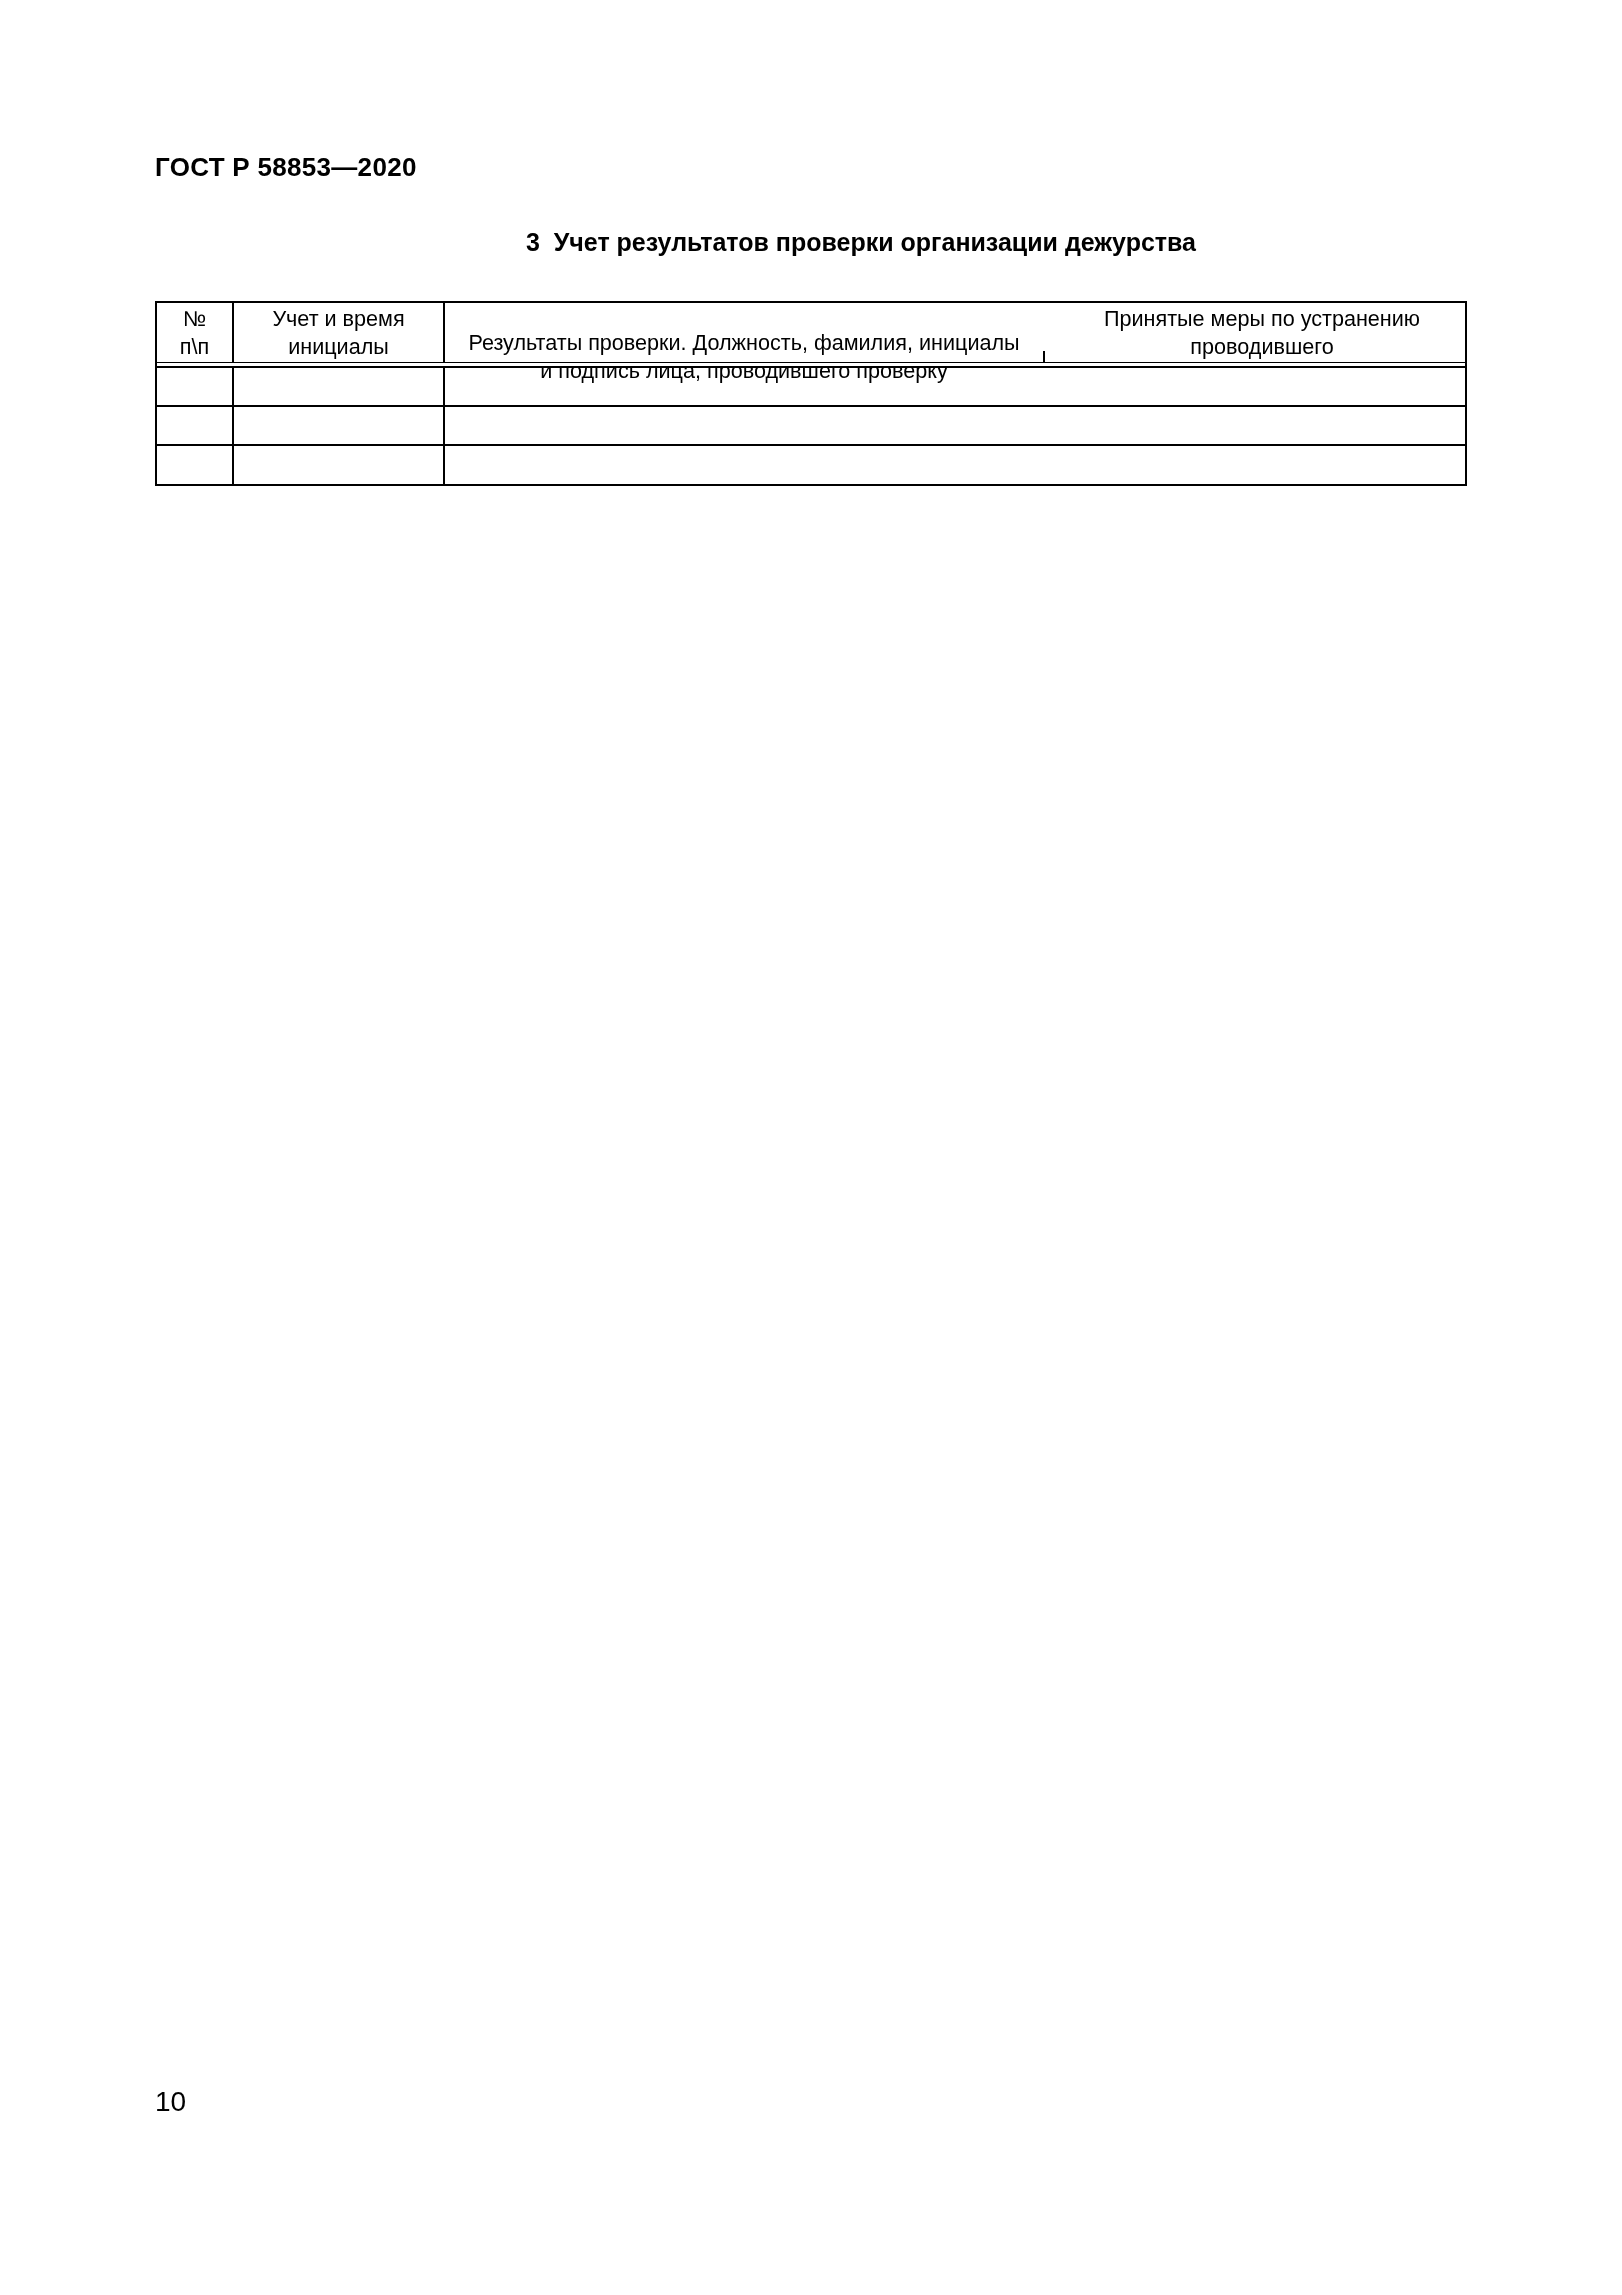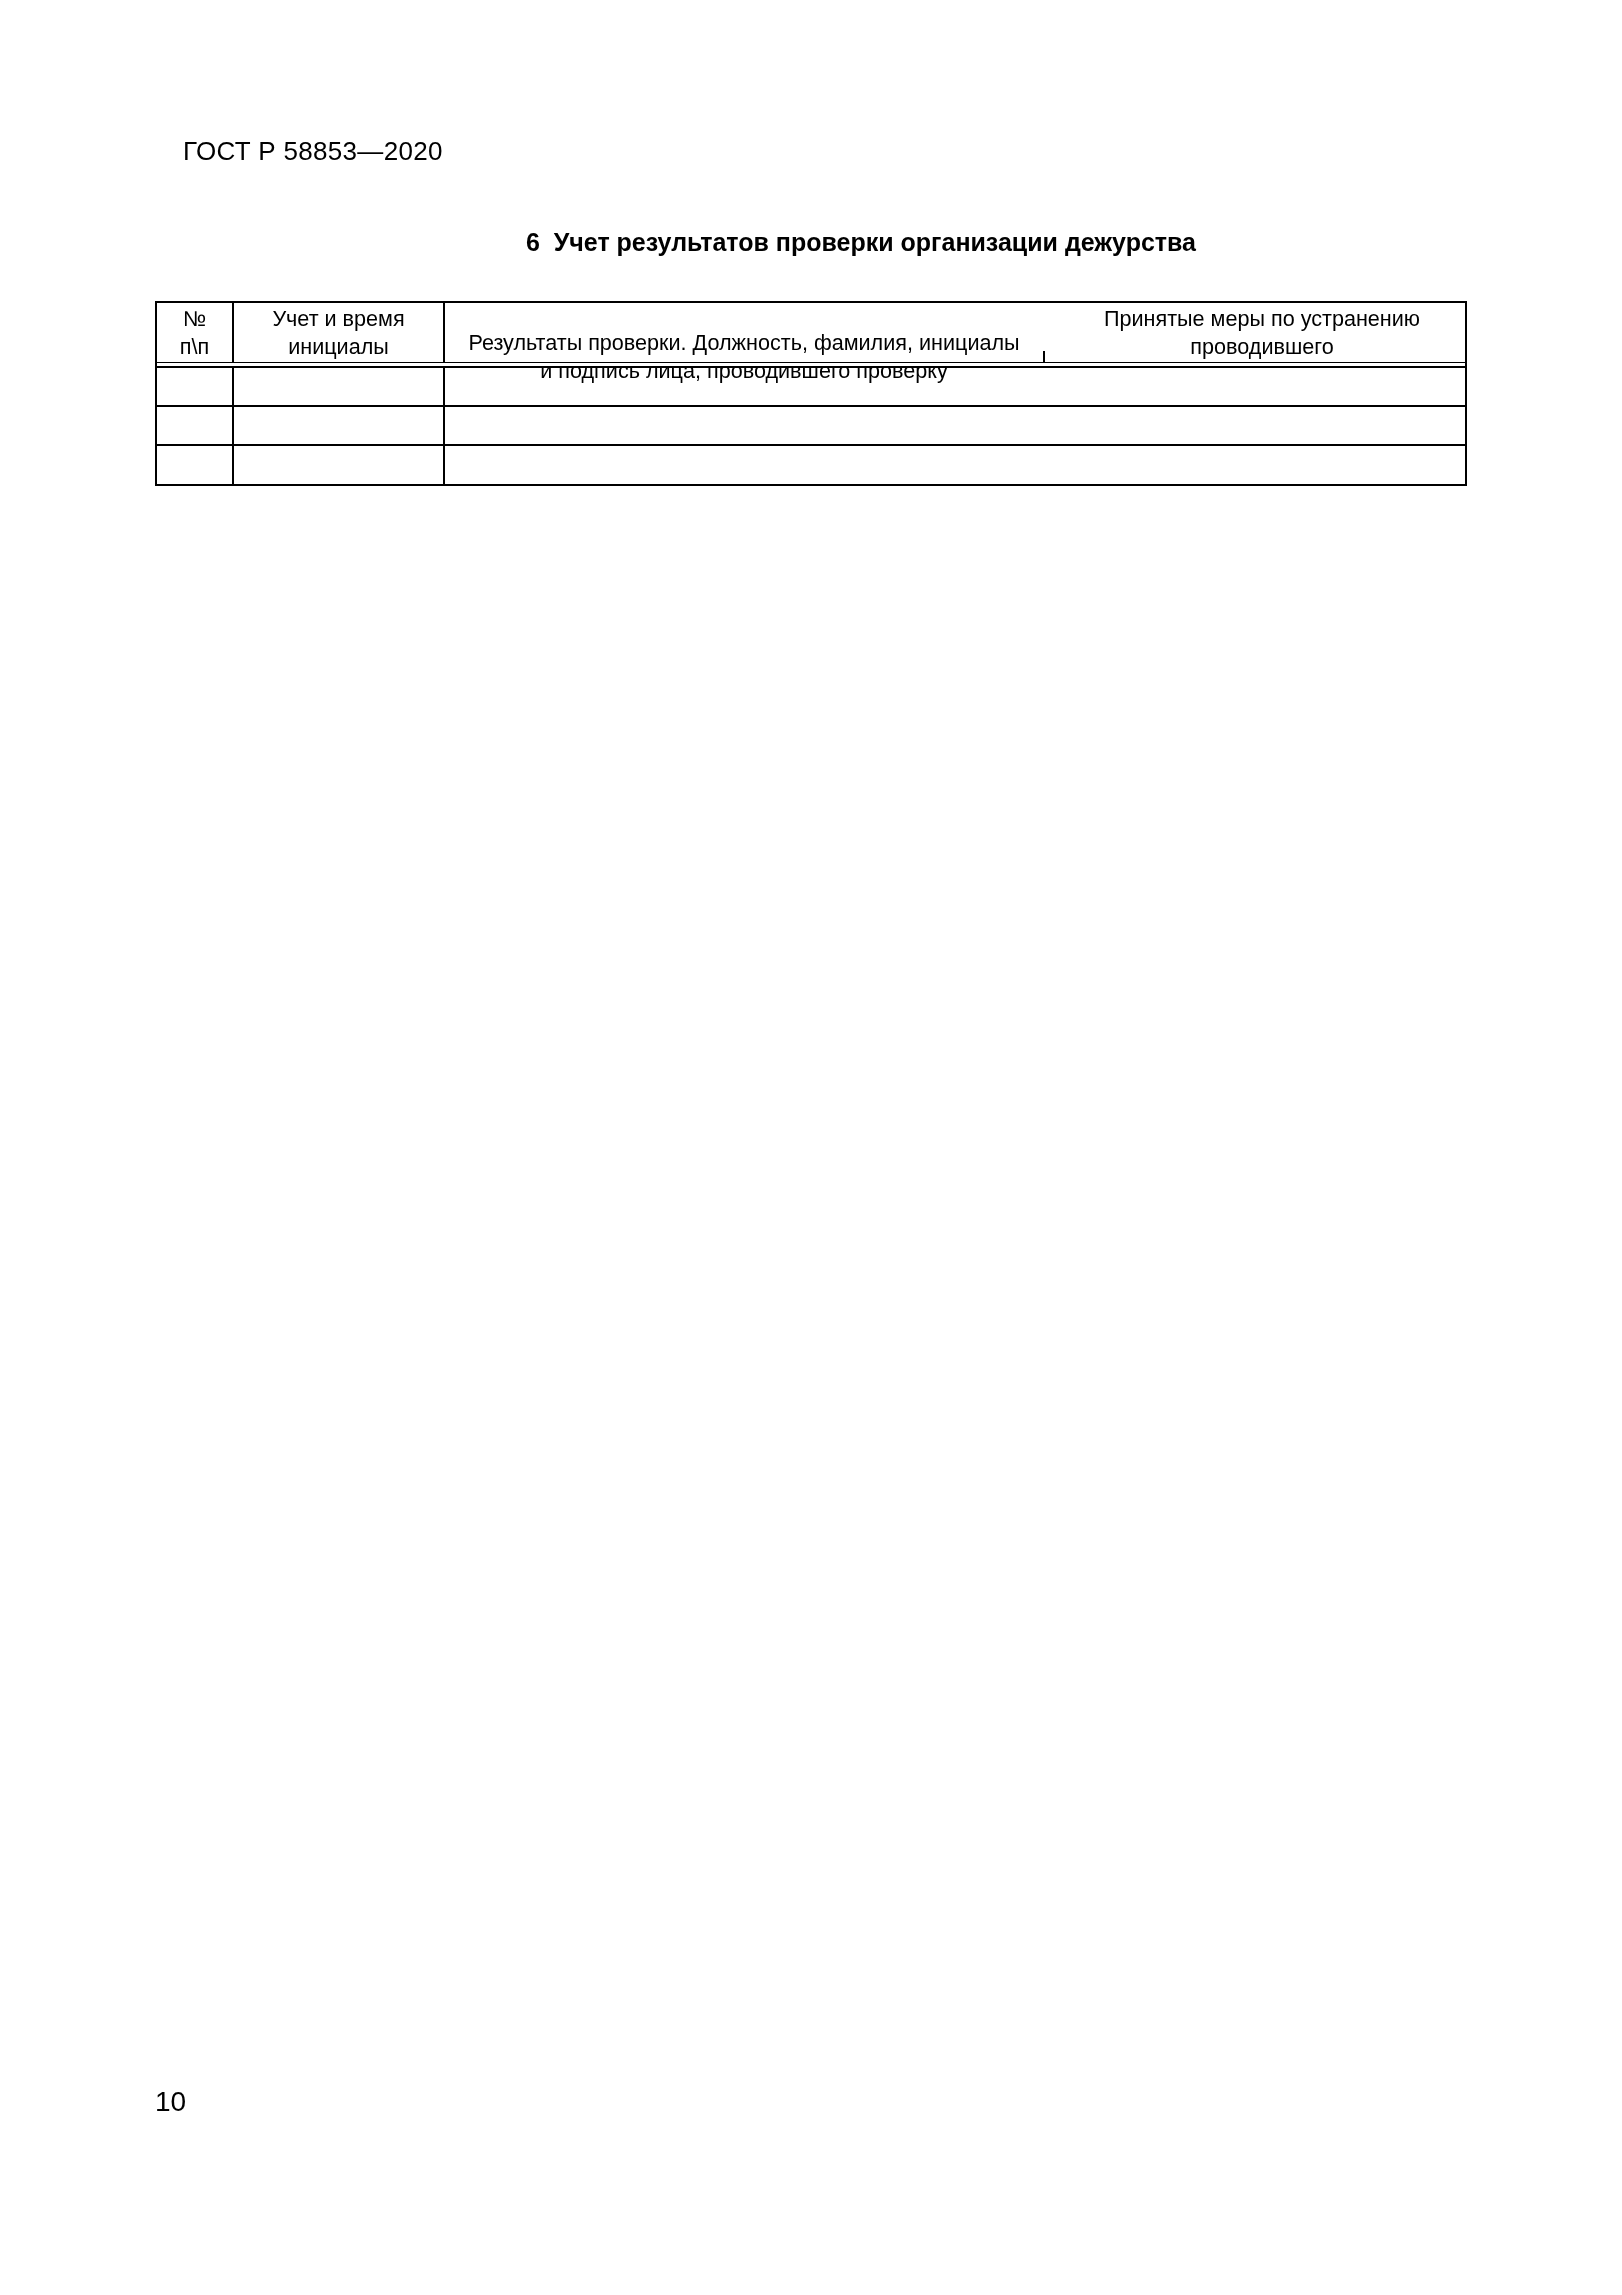--- a/index.html
+++ b/index.html
@@ -12,26 +12,25 @@
     width: 1623px;
     height: 2295px;
     background: #ffffff;
     color: #000000;
     font-family: "Liberation Sans", sans-serif;
     overflow: hidden;
   }
   .doc-code {
     position: absolute;
     left: 155px;
-    top: 136px;
+    top: 152px;
     font-size: 26px;
-    font-weight: normal;
+    font-weight: bold;
     letter-spacing: 0.3px;
     white-space: pre;
-    margin-left: 28px;
   }
   .section-heading {
     position: absolute;
     left: 0;
     right: 0;
     top: 228px;
     padding-left: 99px;
     text-align: center;
     font-size: 25px;
     font-weight: bold;
@@ -100,21 +99,21 @@
     margin-top: 14px;
   }
 </style>
 </head>
 <body>
 
 <div class="page">
 
   <div class="doc-code">ГОСТ Р 58853—2020</div>
 
-  <div class="section-heading">6  Учет результатов проверки организации дежурства</div>
+  <div class="section-heading">3  Учет результатов проверки организации дежурства</div>
 
   <div class="gost-table">
 
     <div class="t-row t-head">
       <div class="t-cell c1">
         <span class="head-line">№</span>
         <span class="head-line">п\п</span>
       </div>
       <div class="t-cell c2">
         <span class="head-line">Учет и время</span>

